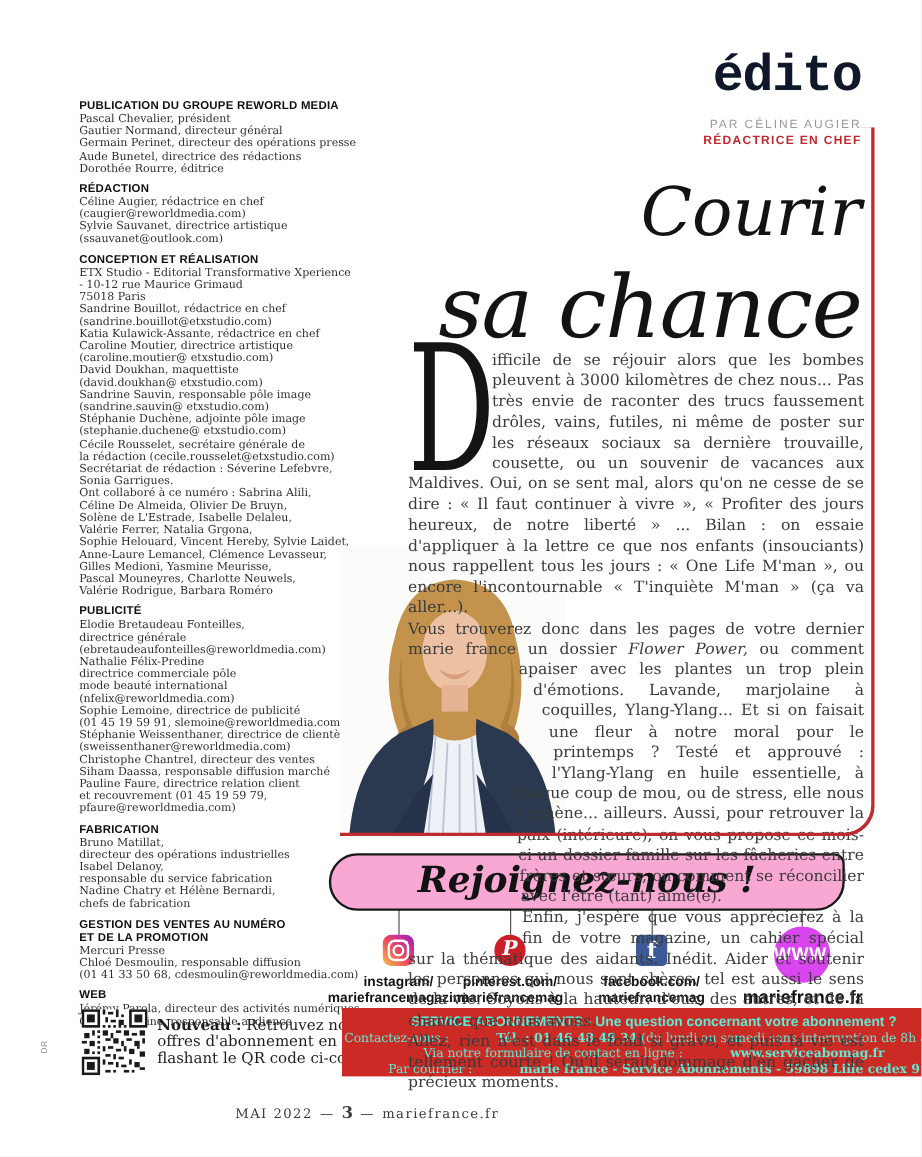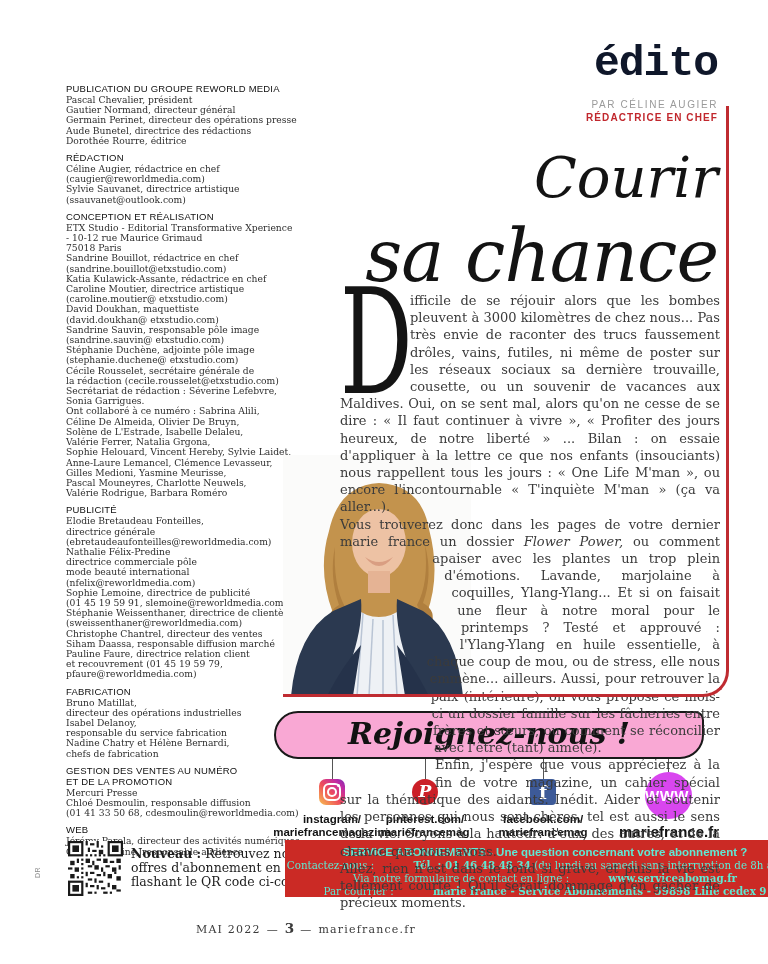--- a/index.html
+++ b/index.html
@@ -2,21 +2,21 @@
 <html><head>
 <meta charset="utf-8">
 <style>
   html,body{margin:0;padding:0;background:#e9e9e9;}
   .page{position:relative;width:768px;height:964px;margin:0 auto;background:#ffffff;overflow:hidden;
         font-family:"DejaVu Serif",serif;color:#222;}
 
   
   .mast{position:absolute;left:66px;top:83px;width:254px;}
   .mast-sec{margin:0 0 6px 0;}
-  .mast-title{font-family:"Liberation Sans",sans-serif;font-weight:normal;font-size:9.5px;line-height:11px;
+  .mast-title{font-family:"Liberation Sans",sans-serif;font-weight:bold;font-size:9.5px;line-height:11px;
               letter-spacing:.2px;color:#101010;margin:0 0 1px 0;white-space:pre-line;}
   .mast-lines{font-size:9.2px;line-height:10.2px;color:#2e2e2e;white-space:pre-line;}
 
   .credit{position:absolute;left:34px;top:878px;font-family:"Liberation Sans",sans-serif;font-size:7px;
           color:#8a8a8a;transform:rotate(-90deg);transform-origin:left top;letter-spacing:.5px;}
 
   .qr{position:absolute;left:68px;top:841px;width:55px;height:55px;}
   .qr-note{position:absolute;left:131px;top:847px;width:196px;font-size:12.5px;line-height:14px;color:#1d1d1d;}
   .qr-note b{font-weight:bold;}
 

